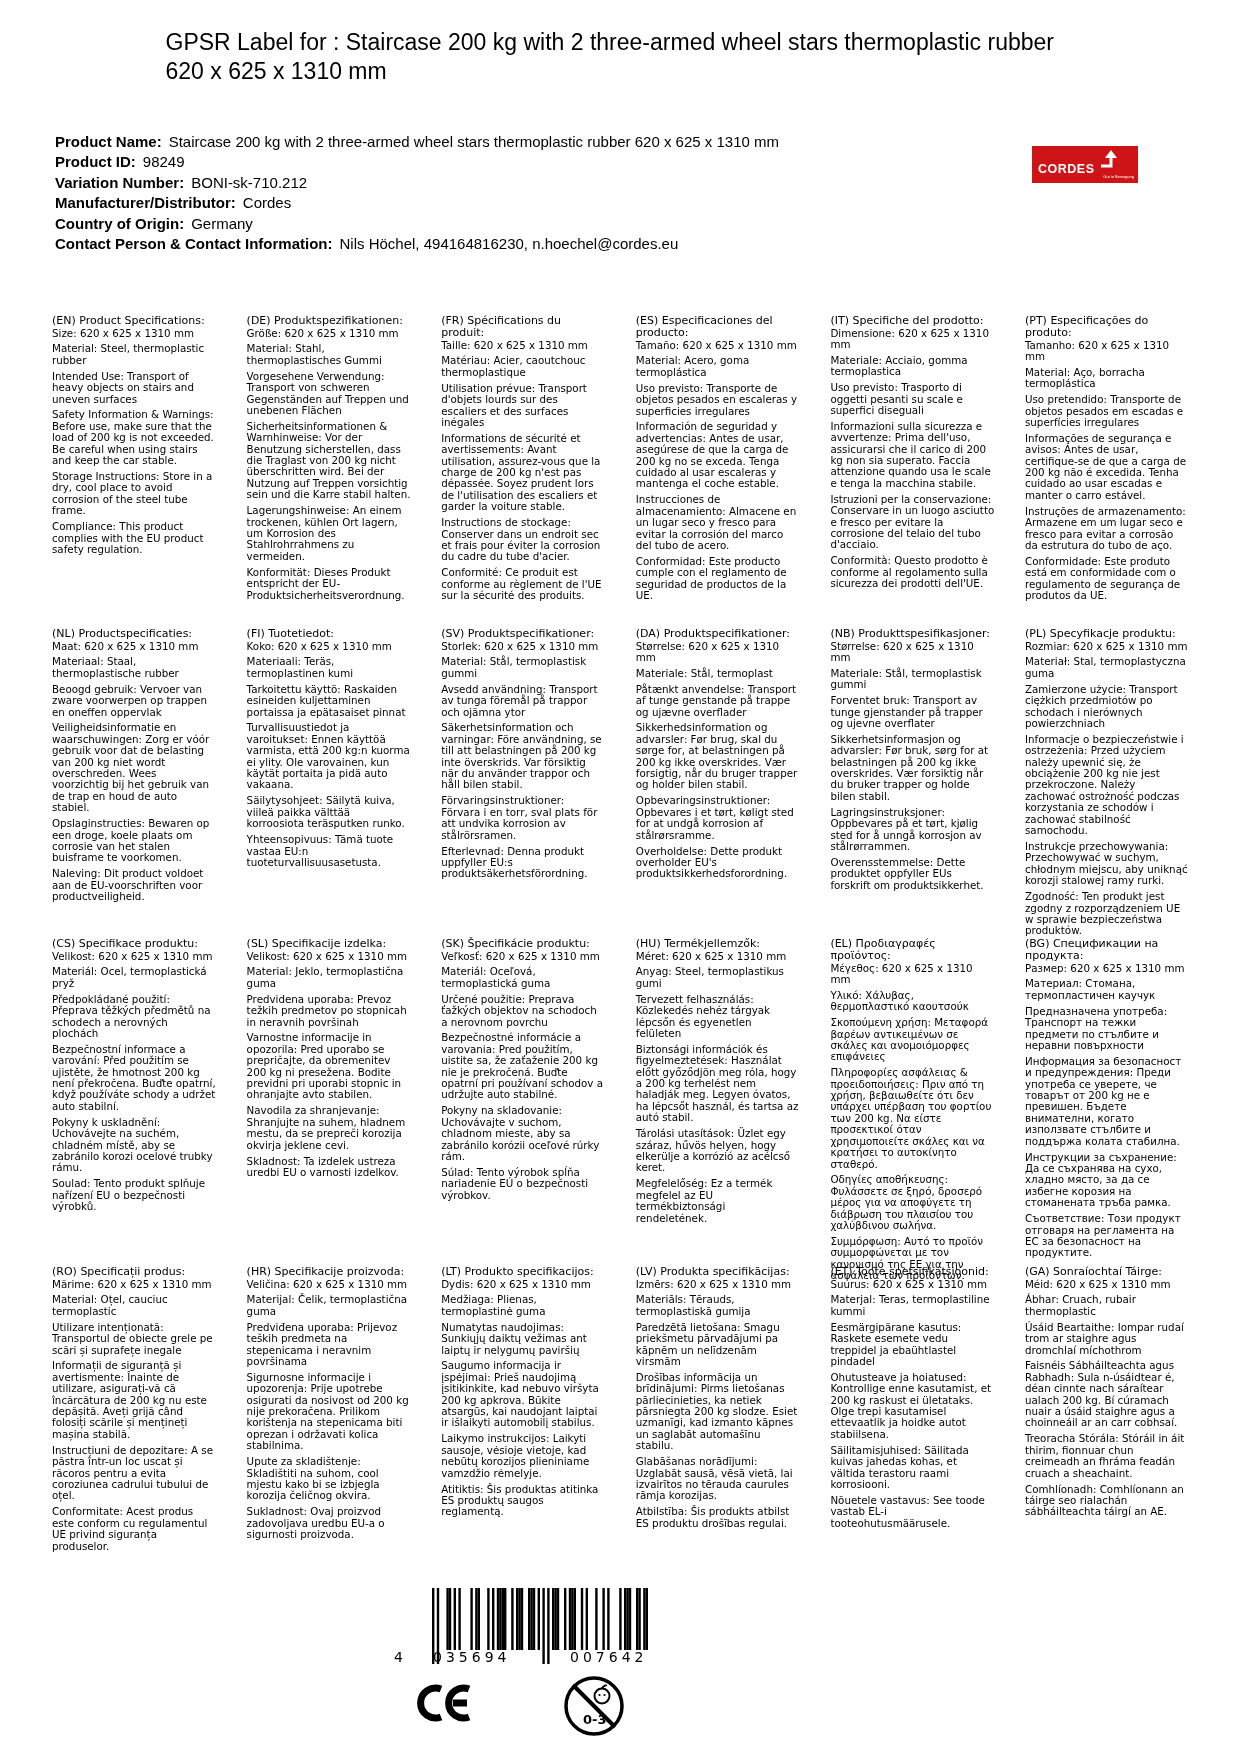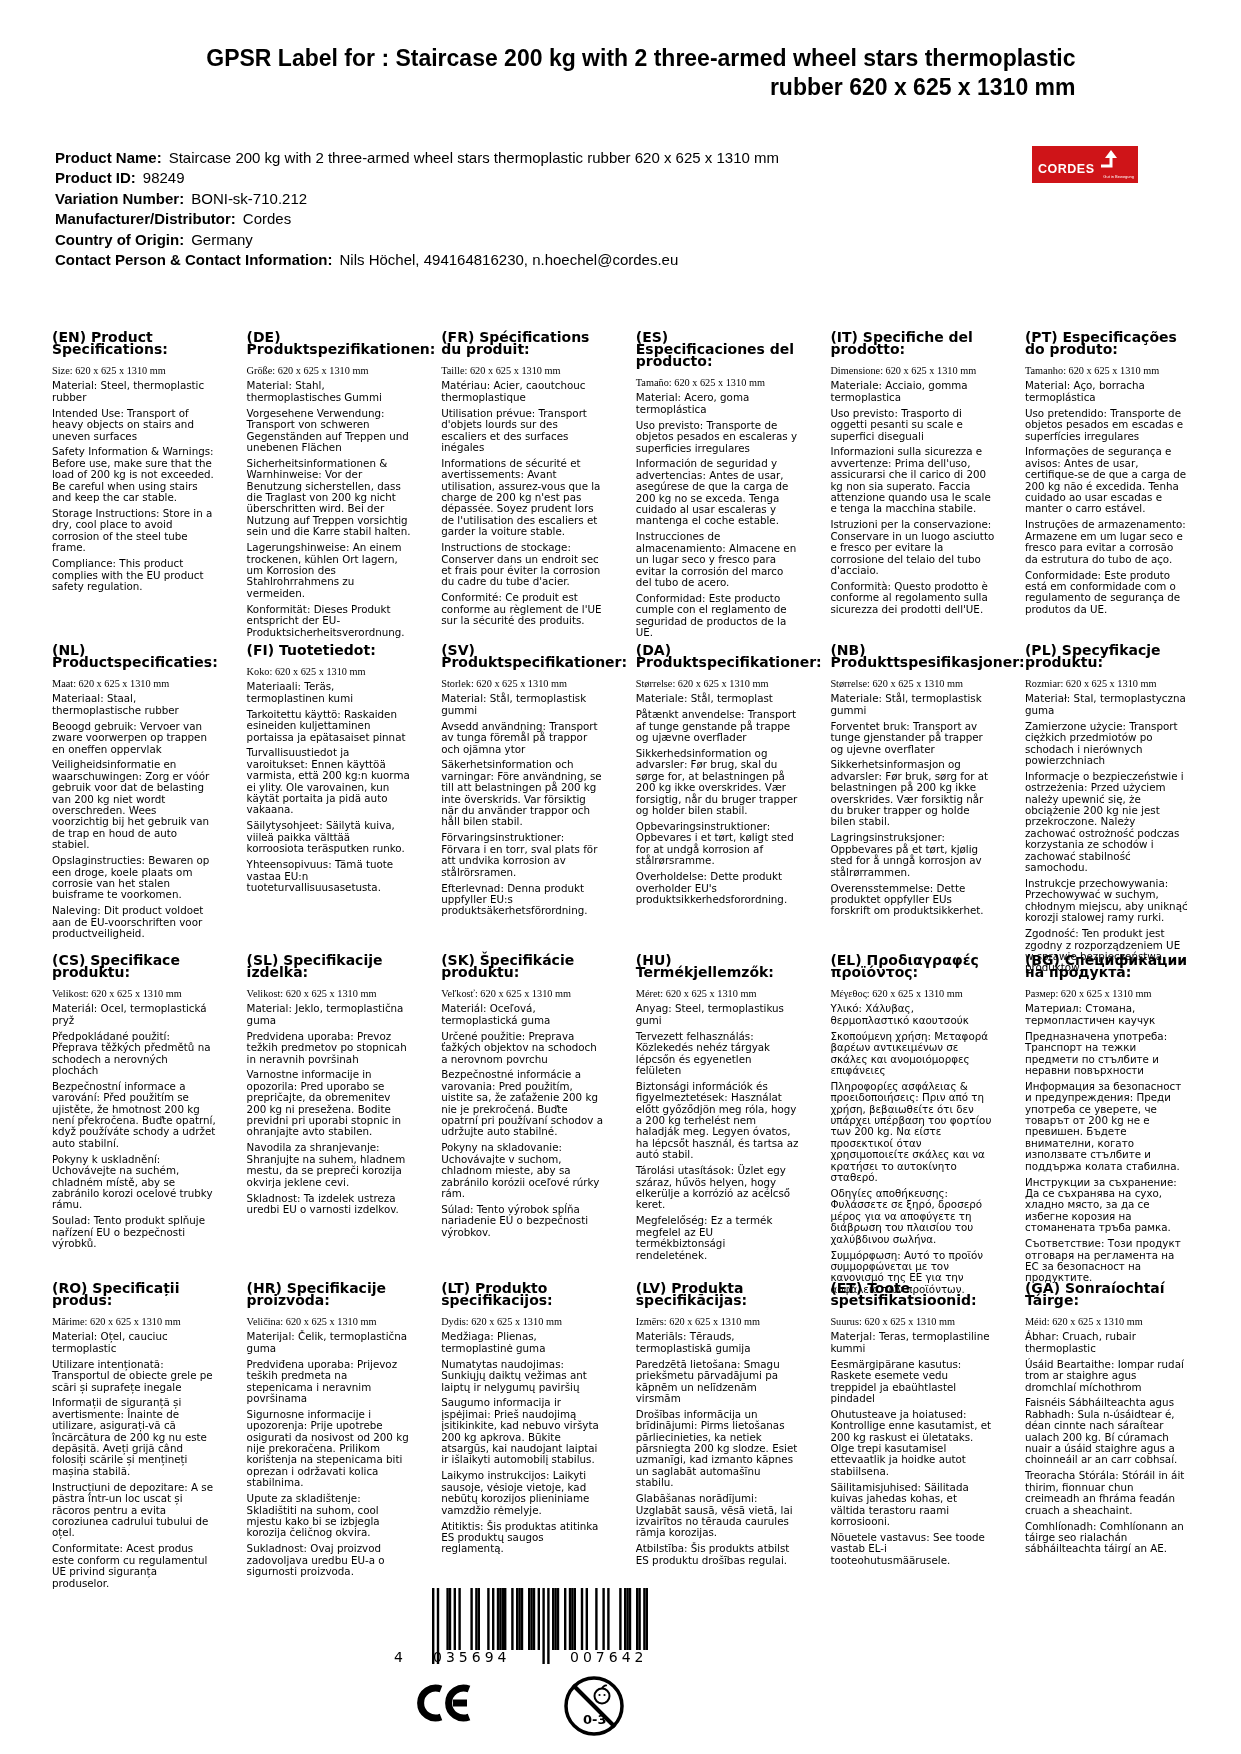--- a/index.html
+++ b/index.html
@@ -1,37 +1,37 @@
 <!DOCTYPE html>
 <html><head>
 <meta charset="utf-8">
 <style>
   html,body{margin:0;padding:0;background:#ffffff;}
   .page{position:relative;width:1241px;height:1754px;background:#fff;overflow:hidden;
         font-family:"DejaVu Sans",sans-serif;color:#000;}
   
-  .title{padding-top:44px;margin:0 auto;max-width:910px;text-align:right;
-         font-family:"Liberation Sans",sans-serif;font-weight:bold;font-size:23px;line-height:1.25;}
+  .title{padding-top:28px;margin:0 auto;max-width:910px;text-align:left;
+         font-family:"Liberation Sans",sans-serif;font-weight:normal;font-size:23px;line-height:1.25;}
   
   .info{margin:46px 0 0 55px;font-family:"Liberation Sans",sans-serif;font-size:15px;line-height:20.5px;}
   .info-row{white-space:nowrap;}
   .info-label{font-weight:bold;margin-right:7px;margin-top:40px;}
   
   .logo{position:absolute;left:1032px;top:146px;width:106px;height:37px;background:#cf1418;}
   .logo-text{position:absolute;left:6px;bottom:7px;color:#fff;font-family:"Liberation Sans",sans-serif;
              font-weight:bold;font-size:12.5px;letter-spacing:0.5px;}
   .logo-tagline{position:absolute;right:4px;bottom:4px;color:#fff;font-size:4px;font-family:"Liberation Sans",sans-serif;}
   .logo-arrow{position:absolute;right:18px;top:3px;}
   
   .grid{margin:60px 52px 0 52px;display:grid;grid-template-columns:repeat(6,164px);
         justify-content:space-between;grid-template-rows:313px 310px 328px auto;align-items:start;}
   .block{font-size:10.3px;line-height:11.4px;}
-  .block-header{font-weight:bold;font-size:14px;line-height:12px;}
+  .block-header{font-weight:normal;font-size:11px;line-height:12px;}
   .block p{margin:4.5px 0 0 0;}
-  .block p.first{margin-top:10px;font-family:Liberation Serif, serif;}
+  .block p.first{margin-top:1px;}
   
   .barcode-area{position:absolute;left:432px;top:1588px;width:230px;height:160px;}
   .bc-bars{position:absolute;left:0;top:0;}
   .bc-bars rect{fill:#000;}
   .bc-digit{position:absolute;top:61px;font-size:14px;letter-spacing:4px;font-family:"DejaVu Sans",sans-serif;}
   .bc-first{left:-38px;}
   .bc-g1{left:1px;}
   .bc-g2{left:138px;}
   .ce-mark{position:absolute;left:-16px;top:94px;}
   .age-mark{position:absolute;left:130px;top:86px;}

